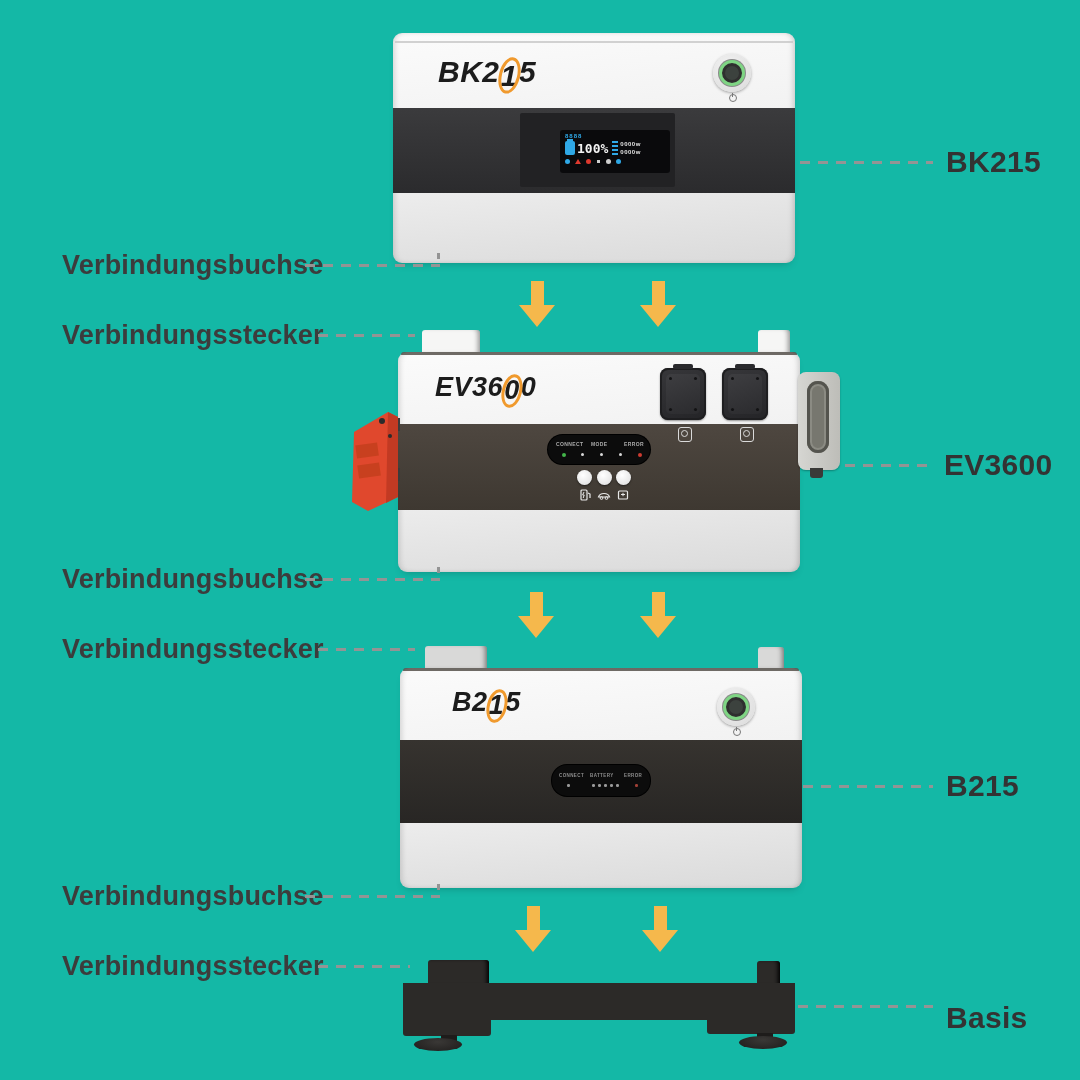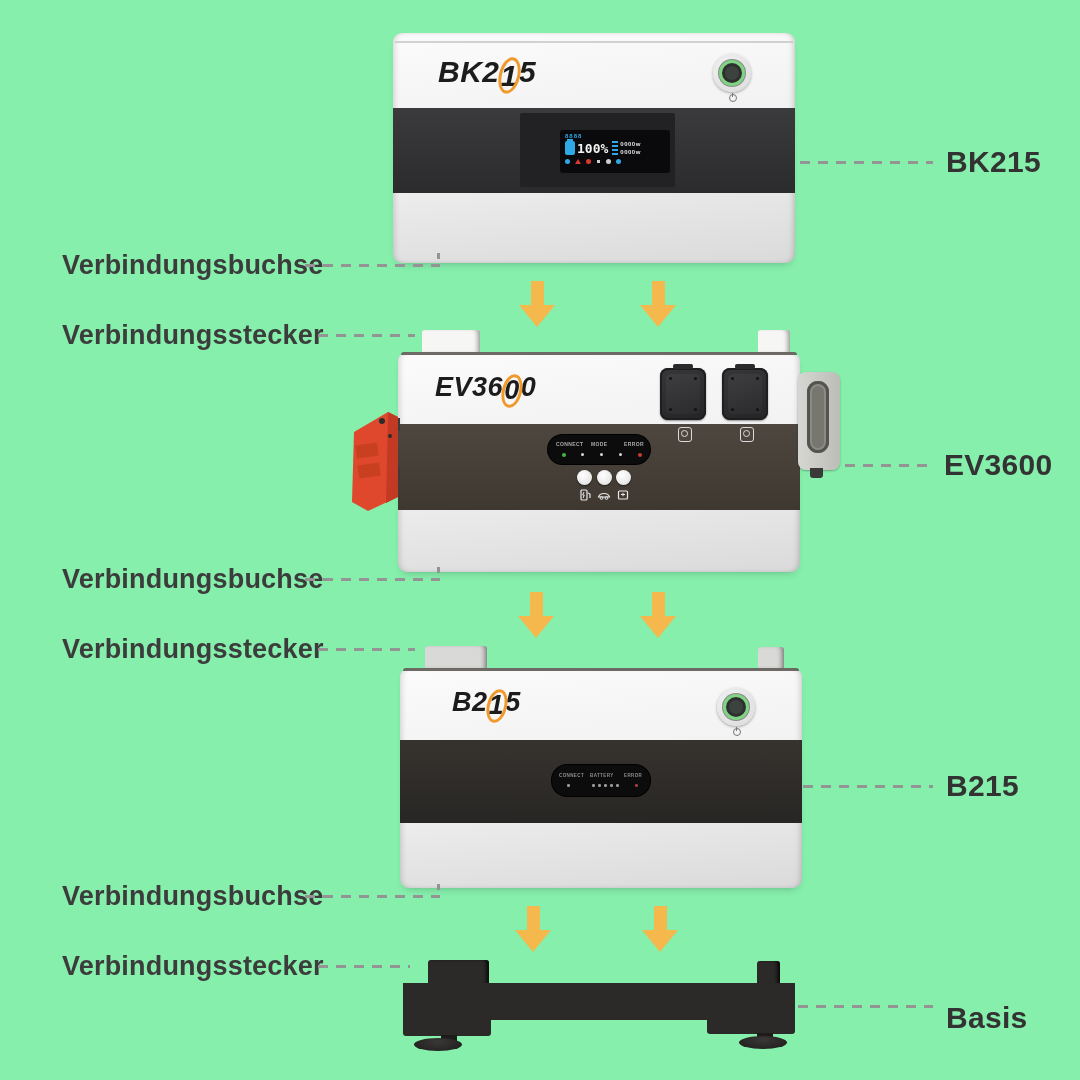--- a/index.html
+++ b/index.html
@@ -1,16 +1,16 @@
 <!DOCTYPE html>
 <html><head>
 <meta charset="utf-8">
 <style>
   html,body{margin:0;padding:0;background:#E9E9E7;font-family:"Liberation Sans",sans-serif;}
-  #canvas{position:relative;width:1080px;height:1080px;background:#86efac;overflow:hidden;}
+  #canvas{position:relative;width:1080px;height:1080px;background:#14b8a6;overflow:hidden;}
 
   
   .lbl{position:absolute;font-size:27px;font-weight:700;color:#3C3C3C;letter-spacing:.2px;white-space:nowrap;}
   .rlbl{position:absolute;font-size:30px;font-weight:700;color:#333;letter-spacing:.3px;white-space:nowrap;}
 
   
   .dash{position:absolute;height:3px;background:repeating-linear-gradient(90deg,#949494 0 10px,transparent 10px 18px);}
   .dashv{position:absolute;width:3px;background:repeating-linear-gradient(180deg,#949494 0 6px,transparent 6px 11px);}
 
   

